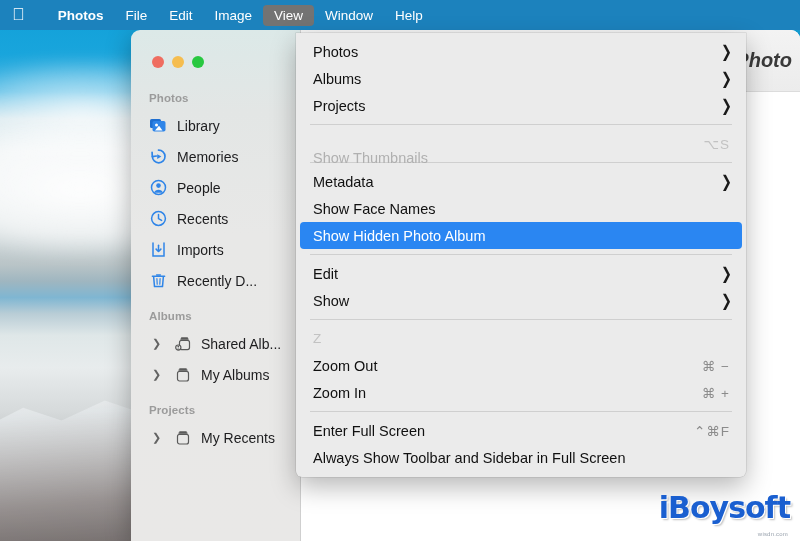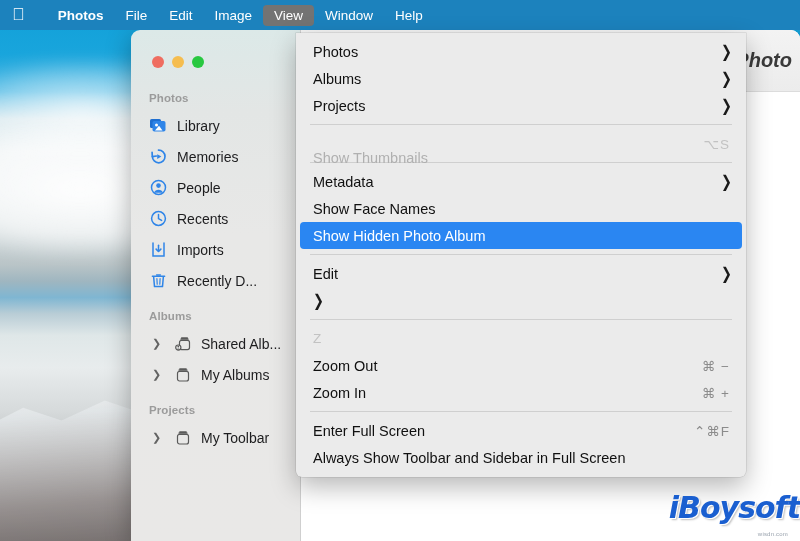--- a/index.html
+++ b/index.html
@@ -140,23 +140,23 @@
     transform:scaleY(1.25);
   }
   .mrow.disabled .lbl{ color:#b0b0b0;margin-top:28px; }
   .mrow.disabled .key{ color:#c2c2c2; }
   .mrow.sel{ background:#2a86f2; margin:0 4px; padding-left:13px; border-radius:4px;justify-content:center; }
   .mrow.sel .lbl{ color:#ffffff; }
   .msep{ height:1px; background:#cfcfcf; margin:5px 14px; }
 
   
   #wm{
-    position:absolute; right:0; bottom:16px; z-index:90;
+    position:absolute; right:10px; bottom:16px; z-index:90;
     font-family:"DejaVu Sans",sans-serif;
-    font-size:30px; font-weight:bold; font-style:italic;
+    font-size:30px; font-weight:bold; 
     color:#1a5fd0; letter-spacing:-1px;
     text-shadow:1px 1px 0 #ffffff, 2px 2px 2px rgba(0,0,0,.25);
   }
   #wmurl{
     position:absolute; right:12px; bottom:4px; z-index:90;
     font-size:6px; color:#9aa3ae; letter-spacing:.2px;
   }
 </style>
 </head>
 <body>
@@ -278,21 +278,21 @@
     <div class="sec-head">Projects</div>
 
     <div class="srow">
       <span class="tw">❯</span>
       <span class="ic">
         <svg width="18" height="16" viewBox="0 0 18 16">
             <rect x="3.5" y="4.4" width="11" height="9.6" rx="2" fill="none" stroke="#5a5a5a" stroke-width="1.2"></rect>
             <path d="M4.9 3.1 L13.1 3.1 M5.8 1.9 L12.2 1.9" stroke="#5a5a5a" stroke-width="1.2" stroke-linecap="round"></path>
           </svg>
       </span>
-      <span>My Toolbar</span>
+      <span>My Recents</span>
     </div>
   </div>
 
   <div id="content">
     <div class="toolbar">
       <span class="title">Photo</span>
     </div>
   </div>
 </div>
 
@@ -335,20 +335,21 @@
     </div>
     <div class="mrow sel">
       <span class="lbl">Show Hidden Photo Album</span>
     </div>
     <div class="msep"></div>
     <div class="mrow">
       <span class="lbl">Edit</span>
       <span class="arrow">❯</span>
     </div>
     <div class="mrow">
+      <span class="lbl">Show</span>
       <span class="arrow">❯</span>
     </div>
     <div class="msep"></div>
     <div class="mrow disabled">
       <span class="key">Z</span>
     </div>
     <div class="mrow">
       <span class="lbl">Zoom Out</span>
       <span class="key">⌘ −</span>
     </div>

